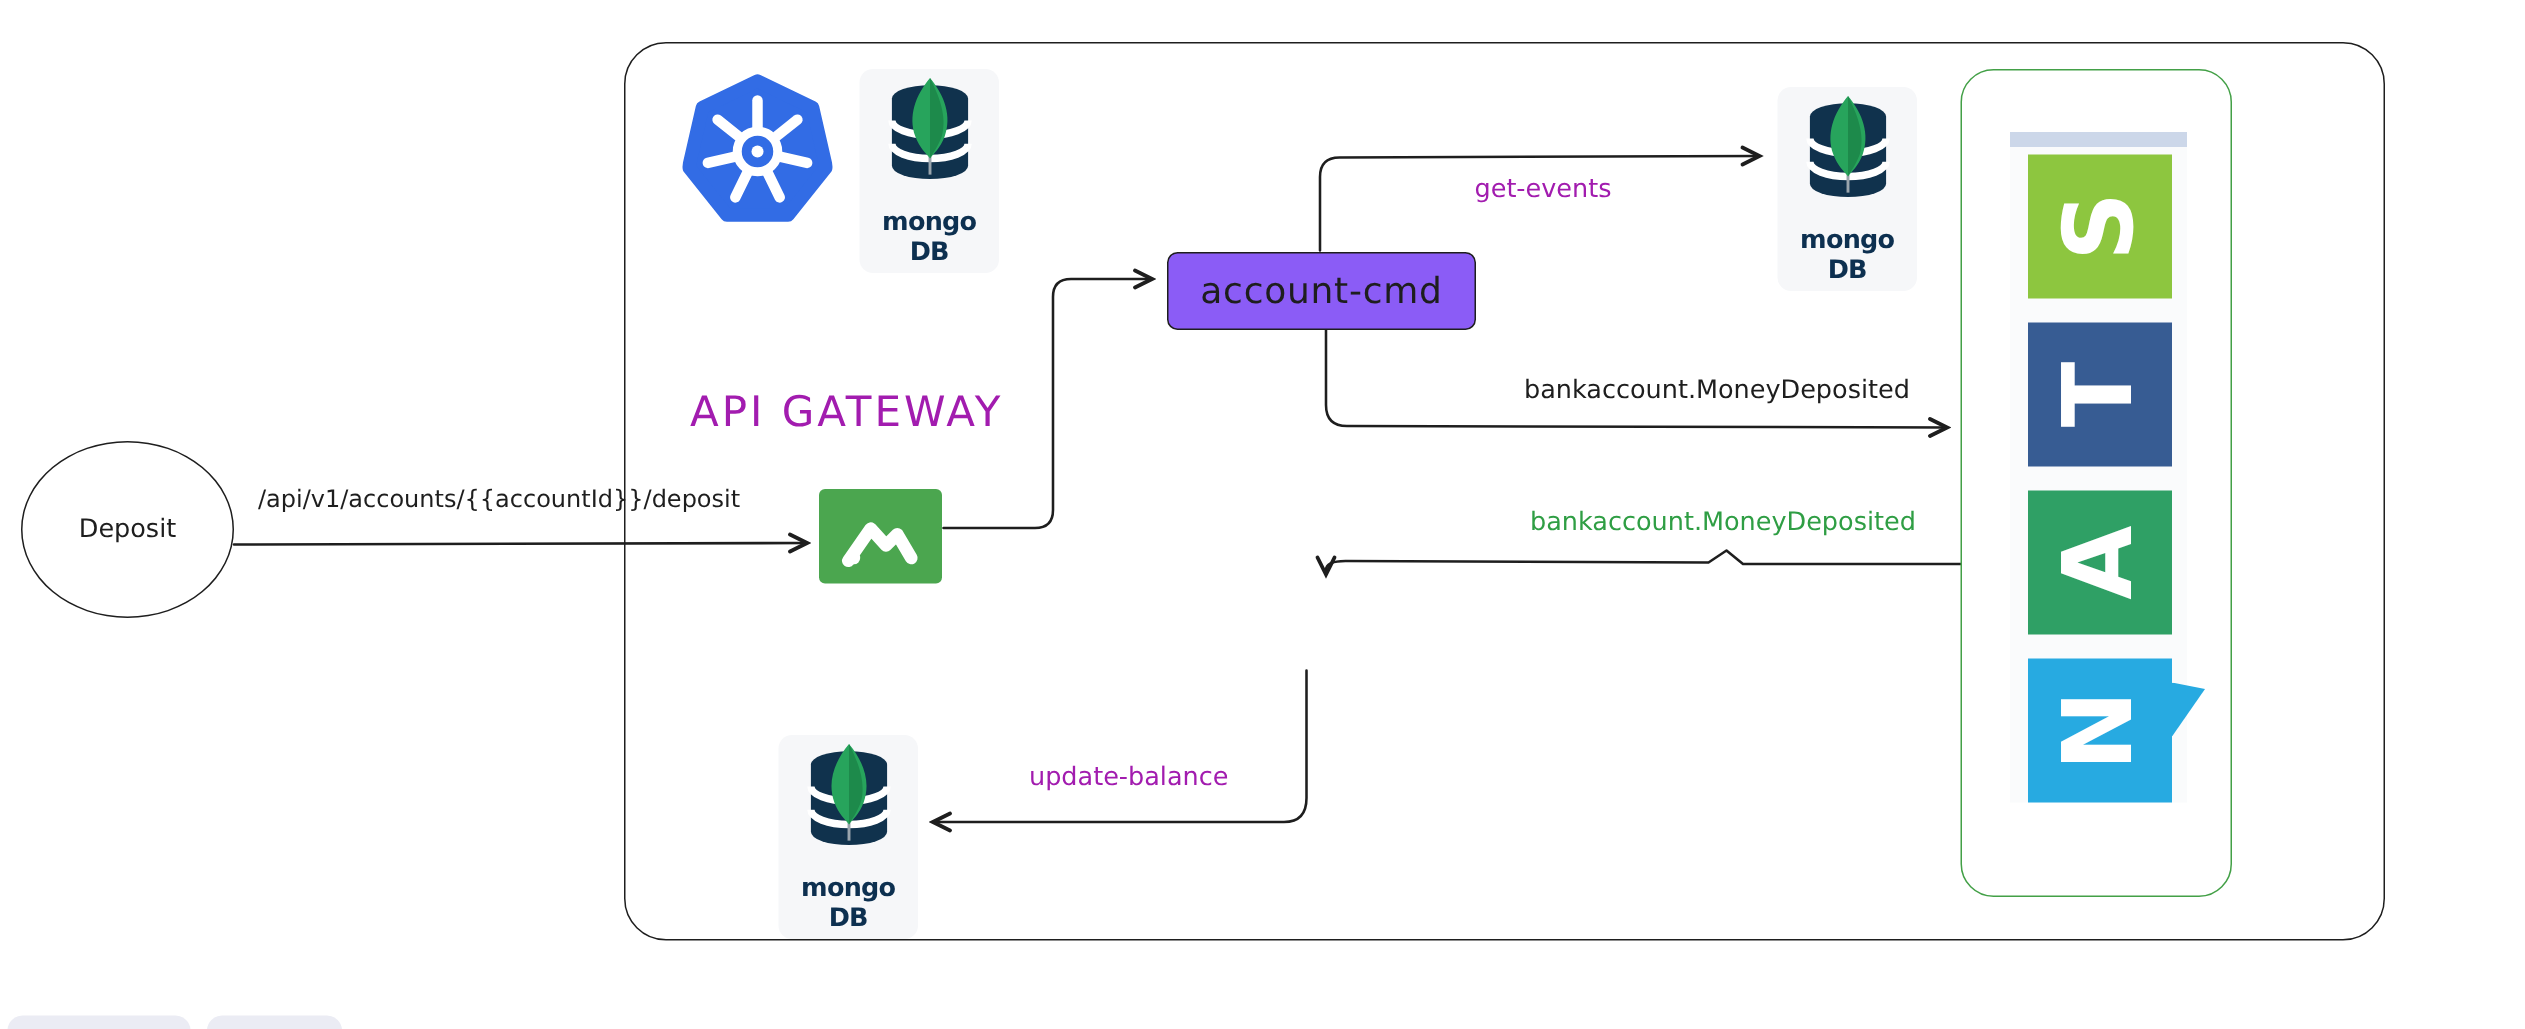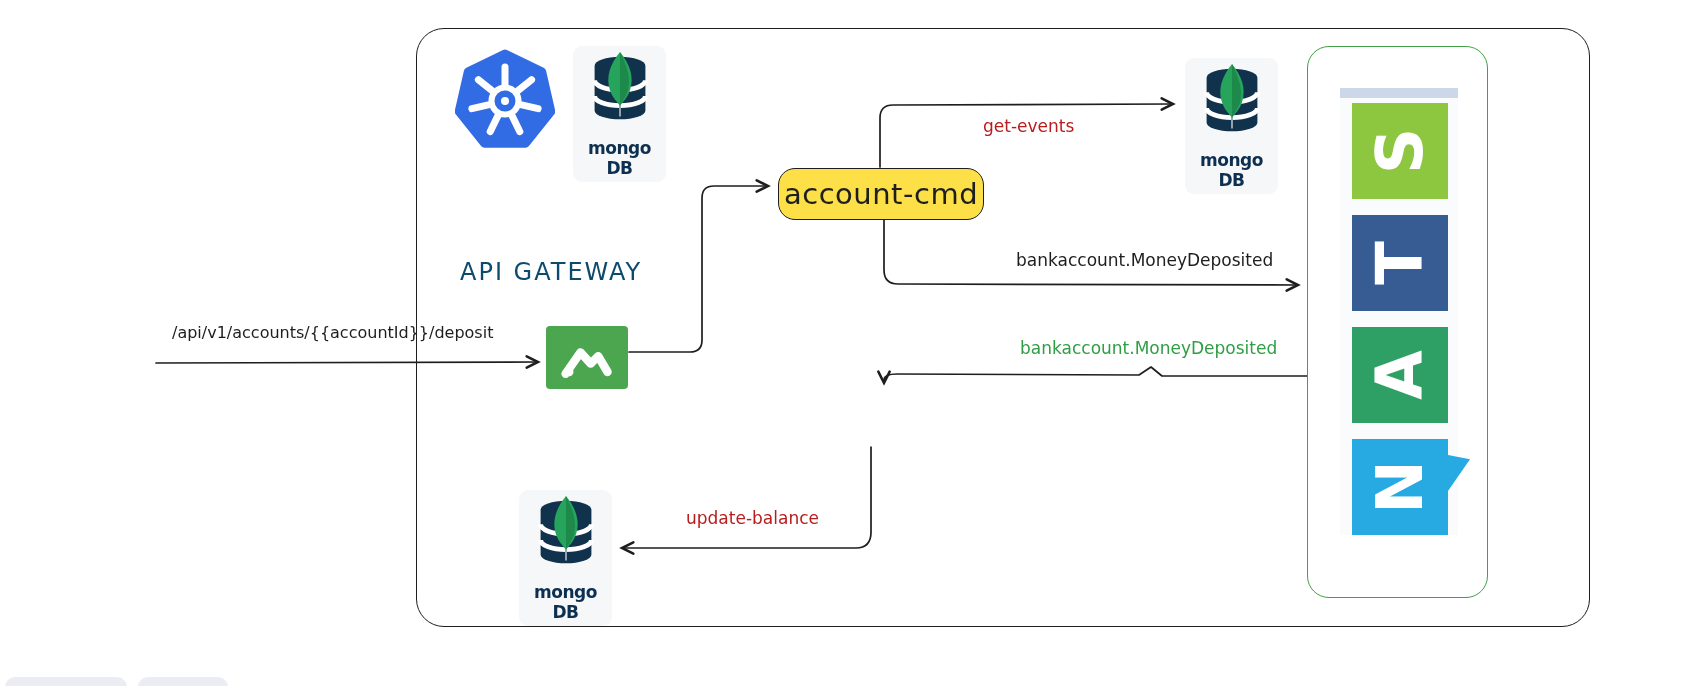--- a/index.html
+++ b/index.html
@@ -11,36 +11,36 @@
   
   .outer-box{
     left:416px;top:28px;width:1172px;height:597px;
     border:1.7px solid #1e1e1e;border-radius:28px;background:transparent;
   }
   .nats-box{
     left:1307px;top:46px;width:179px;height:550px;
     border:1.7px solid #43a047;border-radius:22px;background:transparent;
   }
   .node-box{
-    border:1.8px solid #1e1e1e;border-radius:17px;background:#fde047;
+    border:1.8px solid #1e1e1e;border-radius:7px;background:#8b5cf6;
     display:flex;align-items:center;justify-content:center;
-    font-size:29px;letter-spacing:.5px;
+    font-size:24px;letter-spacing:.5px;
   }
   .ellipse{
     left:14px;top:294px;width:140px;height:116px;border:1.7px solid #1e1e1e;
     border-radius:50%;background:#fff;display:flex;align-items:center;justify-content:center;
     font-size:17px;
   }
   .lbl{white-space:nowrap;font-size:16px;}
   .lbl.black{color:#1e1e1e;}
-  .lbl.blue{color:#b91c1c;}
+  .lbl.blue{color:#a21caf;}
   .lbl.green{color:#2f9e44;}
   .title{
-    left:460px;top:258px;font-size:24px;letter-spacing:2px;font-weight:500;
-    color:#0c4a6e;white-space:nowrap;text-align:center;
+    left:460px;top:258px;font-size:28px;letter-spacing:2px;font-weight:500;
+    color:#a21caf;white-space:nowrap;text-align:center;
   }
   
   .gateway-icon{
     left:546px;top:326px;width:82px;height:63px;background:#4ba64f;border-radius:4px;
     display:flex;align-items:center;justify-content:center;
   }
   .mongo{
     width:93px;background:#f6f7f9;border-radius:9px;text-align:center;padding-top:4px;
   }
   .mongo-cap{font-weight:bold;font-size:17px;color:#0d3050;letter-spacing:-.5px;line-height:20px;padding-bottom:4px;}
@@ -137,20 +137,23 @@
 
   <div class="abs mongo" style="left:519px;top:490px;">
     <svg width="92" height="84">
         <use href="#mongo-glyph"></use>
       </svg>
     <div class="mongo-cap">mongo DB</div>
   </div>
 
   <div class="abs title">API GATEWAY</div>
 
+  <div class="abs ellipse">
+    <span>Deposit</span>
+  </div>
 
   <div class="abs lbl black" style="left:172px;top:323px;">/api/v1/accounts/{{accountId}}/deposit</div>
 
   <div class="abs gateway-icon">
     <svg width="74" height="56" viewBox="0 0 78 60">
       <path d="M16,47 L32,24 L43,36 L51,28 L61,45" fill="none" stroke="#ffffff" stroke-width="9" stroke-linecap="round" stroke-linejoin="round"></path>
       <circle cx="20" cy="45" r="4.5" fill="#ffffff"></circle>
     </svg>
   </div>
 

